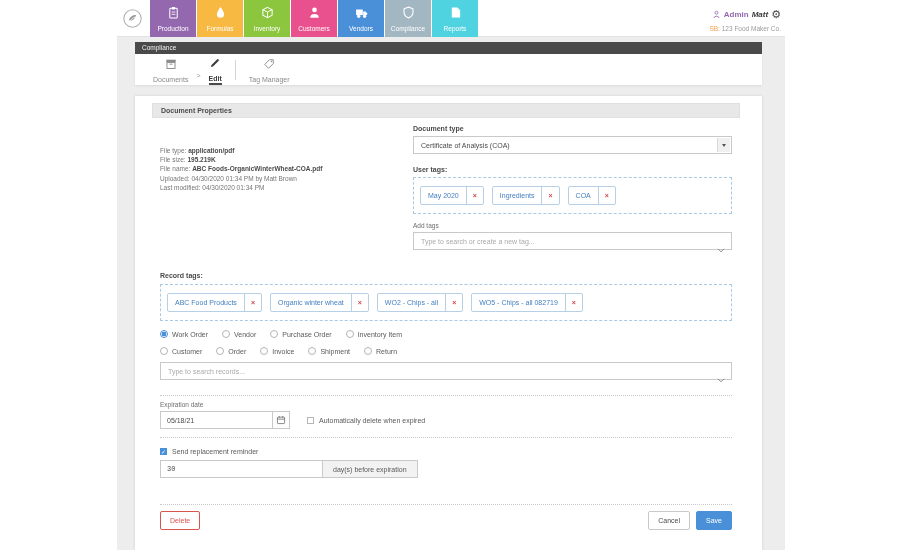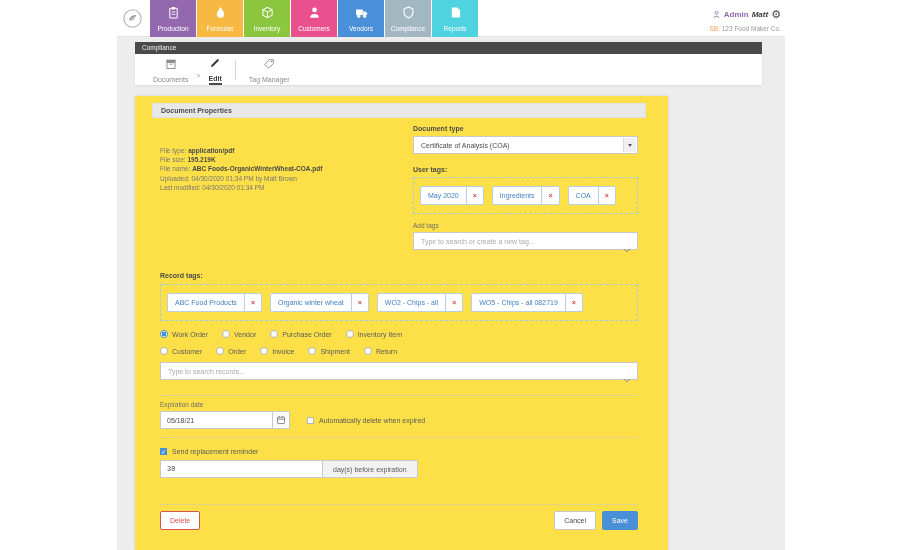--- a/index.html
+++ b/index.html
@@ -24,21 +24,21 @@
   
   .crumbbar { position:absolute; left:18px; top:42px; width:627px; height:12px; background:#4a4a4a; color:#f0f0f0; font-size:6.5px; line-height:12px; padding-left:7px; }
   .tabbar { position:absolute; left:18px; top:54px; width:627px; height:31px; background:#fff; display:flex; align-items:center; padding-left:13px; box-shadow:0 1px 2px rgba(0,0,0,0.08); }
   .tb-item { display:flex; flex-direction:column; align-items:center; gap:2px; padding:0 5px; cursor:pointer; }
   .tb-label { font-size:7px; color:#8a8a8a; }
   .tb-item.active .tb-label { color:#3b3b3b; font-weight:bold; border-bottom:2px solid #4a4a4a; padding-bottom:1px; }
   .tb-sep { font-size:7px; color:#999; margin:0 3px; padding-top:12px; }
   .tb-divider { width:1px; height:20px; background:#d5d5d5; margin:0 8px; }
 
   
-  .panel { position:absolute; left:18px; top:96px; width:533px; background:#fde047; box-shadow:0 0 3px rgba(0,0,0,0.12); padding:7px 22px 20px 17px; }
+  .panel { position:absolute; left:18px; top:96px; width:627px; background:#ffffff; box-shadow:0 0 3px rgba(0,0,0,0.12); padding:7px 22px 20px 17px; }
   .panel-header { height:15px; background:#e8e8e8; border:1px solid #e0e0e0; font-size:7px; font-weight:bold; color:#4a4a4a; line-height:13px; padding-left:8px; }
   .panel-content { padding:0 8px; }
 
   .columns { display:flex; }
   .col-left { width:253px; padding-top:28px; }
   .finfo-line { font-size:6.5px; color:#767676; line-height:9.2px; }
   .finfo-line b { color:#4a4a4a; }
   .col-right { flex:1; padding-top:7px; }
 
   .lbl { font-size:7px; font-weight:bold; color:#4a4a4a; line-height:8px; }

